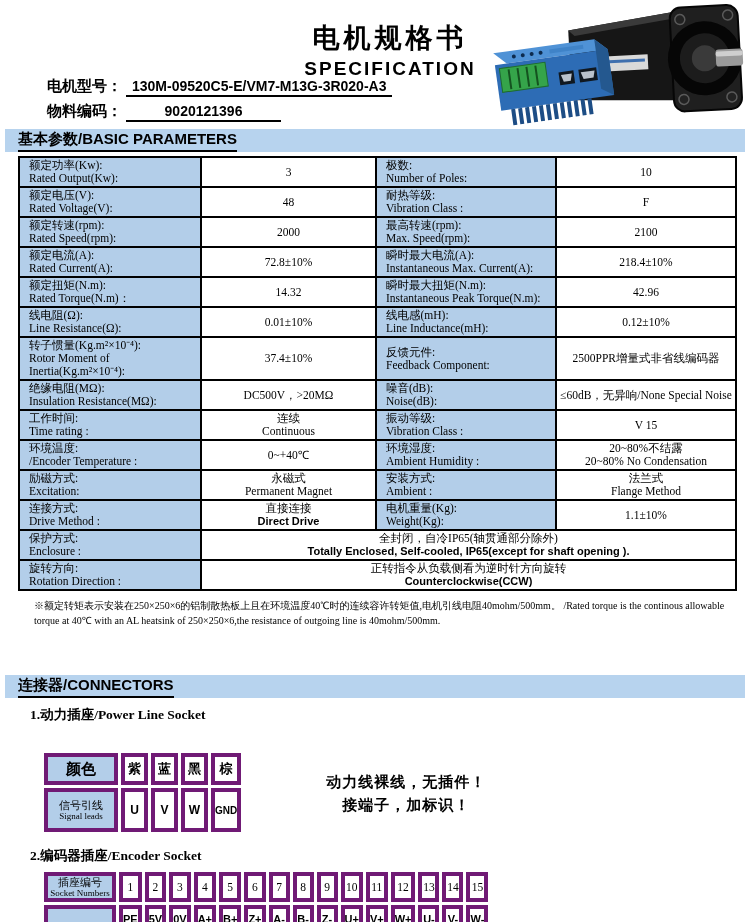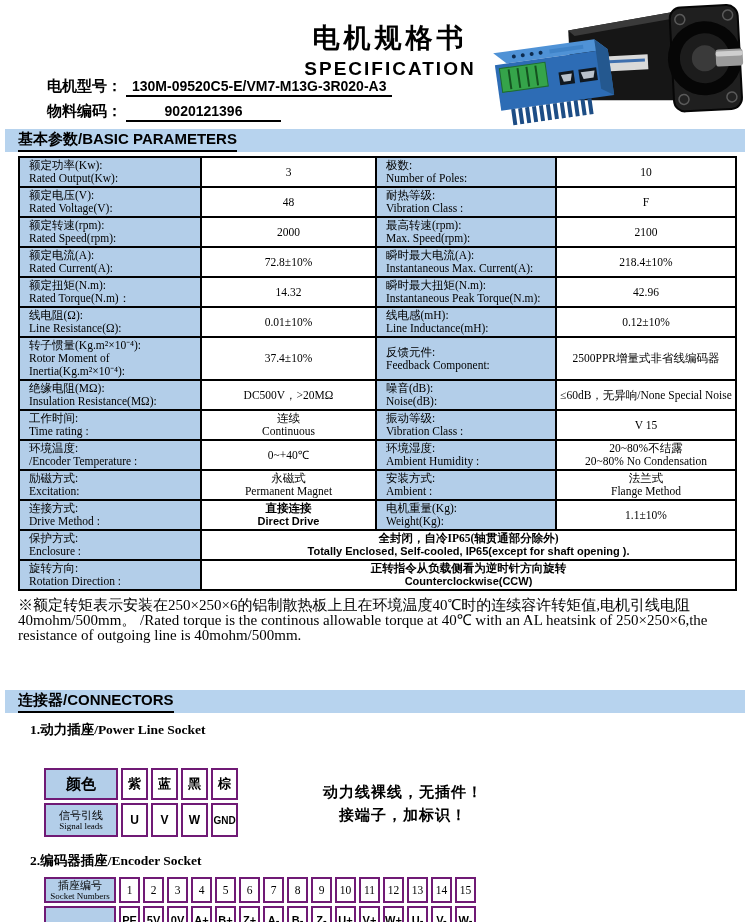--- a/index.html
+++ b/index.html
@@ -28,38 +28,38 @@
   .section-bar span { font-family:"Liberation Sans", sans-serif; font-weight:bold; font-size:15px;
                       border-bottom:2px solid #000; padding-bottom:1px; }
   .section-bar.connectors { margin-top:47px; }
   
   .basic-table { border-collapse:collapse; table-layout:fixed; width:717px; margin:4px 0 0 18px; }
   .basic-table td { border:2px solid #000; font-size:11.5px; line-height:13px; vertical-align:middle; }
   .basic-table tr { height:28px; }
   .basic-table td.lbl { background:#b3cee9; padding:1px 2px 1px 9px; }
   .basic-table td.val { text-align:center; padding:1px 2px; background:#fff; }
   .sans { font-family:"Liberation Sans", sans-serif; font-weight:bold; font-size:11px; }
-  .cnb  { font-weight:bold;text-align:center; }
-  
-  .footnote { margin:7px 20px 0 18px; font-size:15px; line-height:15px; }
+  .cnb  { font-weight:normal;text-align:center; }
+  
+  .footnote { margin:7px 20px 0 34px; font-size:10px; line-height:15px; }
   
   .subsection-title { margin:8px 0 0 30px; font-size:13.5px; font-weight:bold; }
   .subsection-title.enc { margin-top:12px; }
   
   .mini { border-collapse:separate; border-spacing:3px; margin-left:41px; }
-  .mini td { border:2px solid #701a75; text-align:center; vertical-align:middle; background:#fff; }
+  .mini td { border:4px solid #701a75; text-align:center; vertical-align:middle; background:#fff; }
   .mini td.hdr { background:#b3cee9; }
   .hdr-big { font-size:15px; font-weight:bold; }
   .hdr-cn { font-size:11px; line-height:12px; }
   .hdr-en { font-size:9px; line-height:10px; }
   .power-row { display:flex; align-items:center; margin-top:26px; }
   .power-table td.hdr { width:74px; }
   .power-table td.c { width:27px; font-weight:bold; font-size:13px; }
   .power-table tr.r1 { height:32px; }
-  .power-table tr.r2 { height:34px; }
+  .power-table tr.r2 { height:44px; }
   .power-table tr.r2 td.c { font-family:"Liberation Sans", sans-serif; font-size:12px; }
   .power-note { margin-left:82px; text-align:center; font-weight:bold; font-size:15px;
                 line-height:23px; font-family:"Liberation Sans", sans-serif; letter-spacing:1px; }
   .enc-table { margin-top:4px; }
   .enc-table td.hdr { width:72px; }
   .enc-table td.c { width:21px; font-size:11.5px; }
   .enc-table tr.r1 { height:19px; }
   .enc-table tr.r2 { height:28px; }
   .enc-table tr.r2 td.c { font-family:"Liberation Sans", sans-serif; font-weight:bold; font-size:11px; }
 </style>

